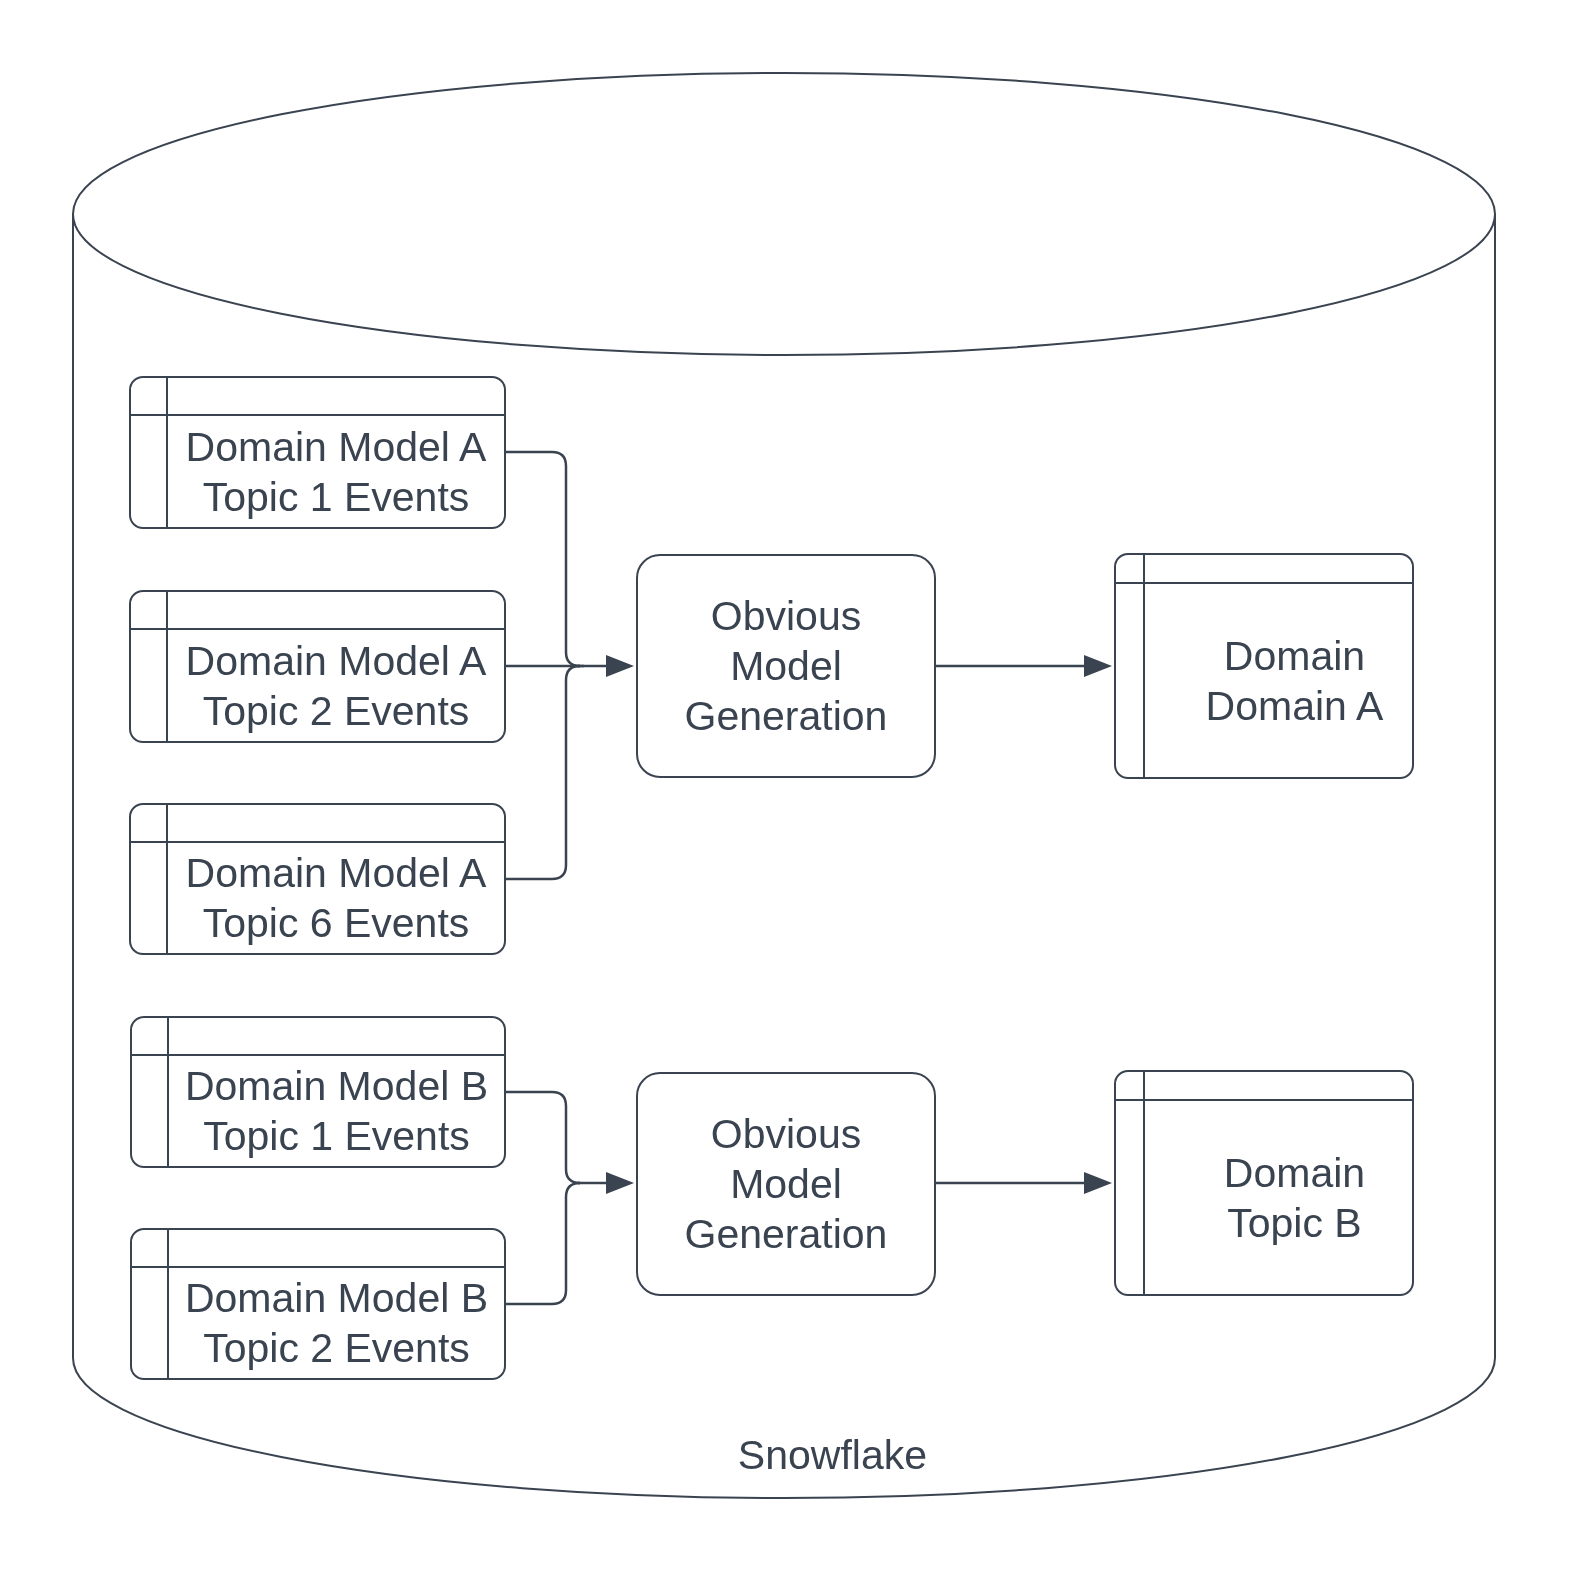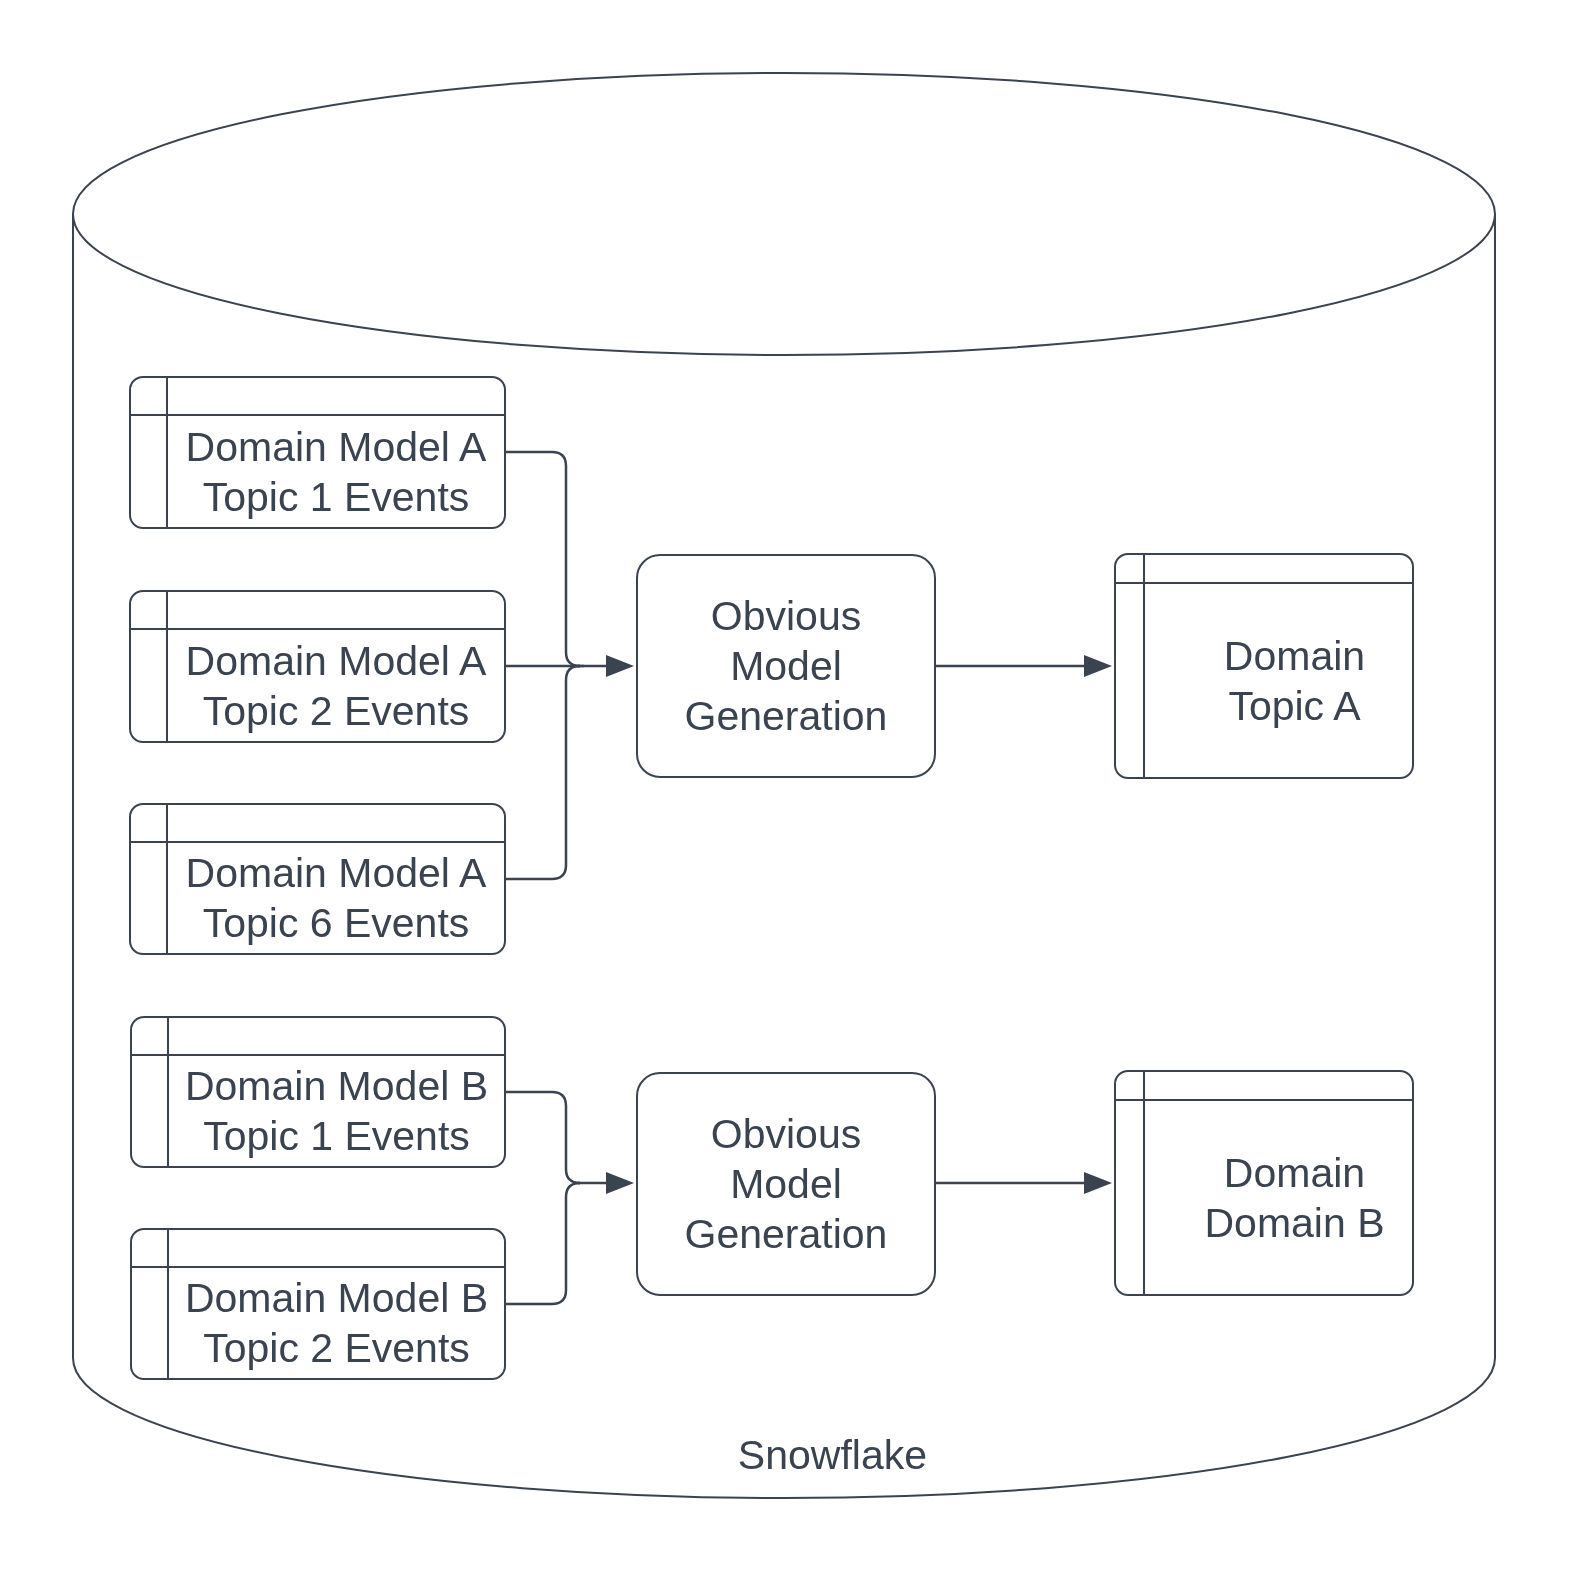--- a/index.html
+++ b/index.html
@@ -158,28 +158,28 @@
       <span>Model</span>
       <span>Generation</span>
     </div>
   </div>
 
   <div class="tbox tb-sm" style="left:1114px;top:553px;width:300px;height:226px">
     <div class="vline"></div>
     <div class="hline"></div>
     <div class="label">
       <span>Domain</span>
-      <span>Topic A</span>
+      <span>Domain A</span>
     </div>
   </div>
 
   <div class="tbox tb-sm" style="left:1114px;top:1070px;width:300px;height:226px">
     <div class="vline"></div>
     <div class="hline"></div>
     <div class="label">
       <span>Domain</span>
-      <span>Domain B</span>
+      <span>Topic B</span>
     </div>
   </div>
 
   <div class="snowflake">Snowflake</div>
 
 </div>
 
 </body></html>

